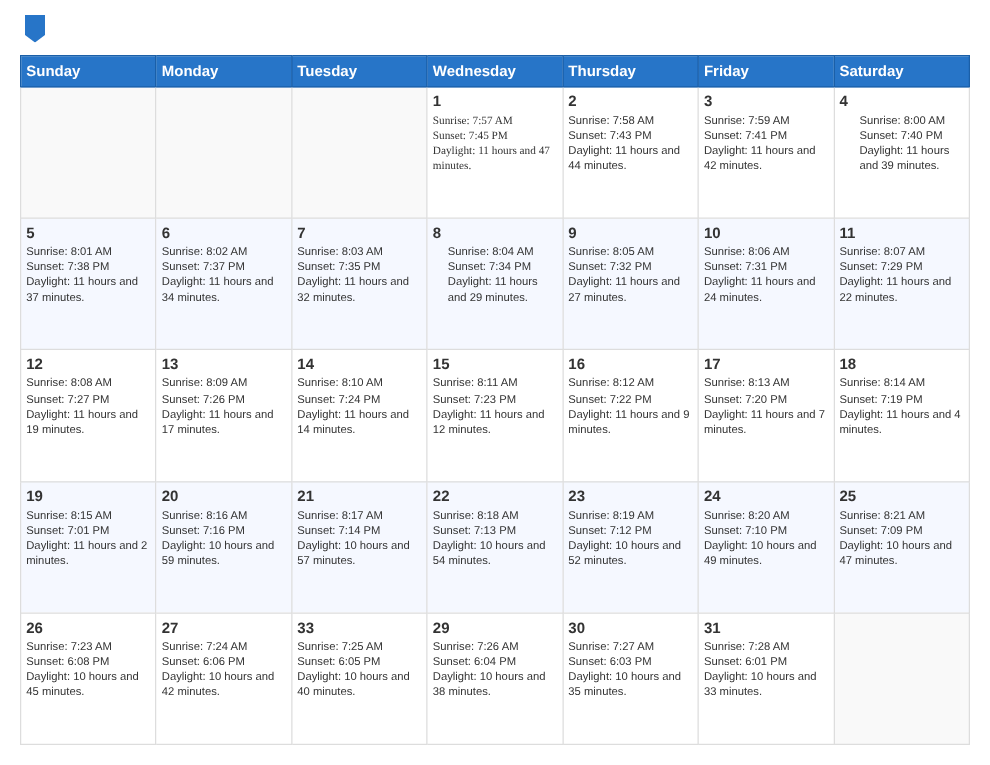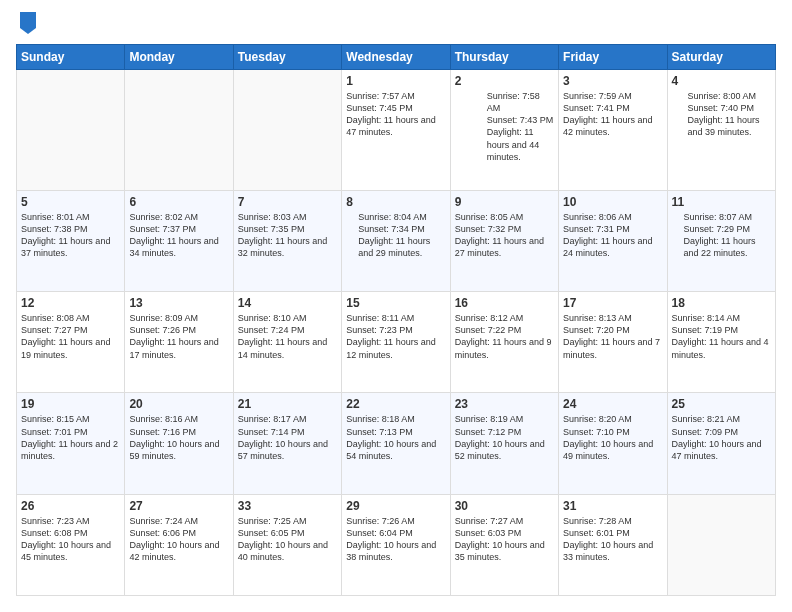--- a/index.html
+++ b/index.html
@@ -137,27 +137,27 @@
           <th>Saturday</th>
         </tr>
     </thead>
     <tbody id="calendar-body">
     <tr>
           <td class="empty-cell"></td>
           <td class="empty-cell"></td>
           <td class="empty-cell"></td>
           <td>
             <span class="day-number">1</span>
-            <div class="day-info" style="white-space: pre-line;">Sunrise: 7:57 AM
+            <div class="day-info" style="white-space: pre-line; font-family: Liberation Serif, serif;">Sunrise: 7:57 AM
 Sunset: 7:45 PM
 Daylight: 11 hours and 47 minutes.</div>
           </td>
           <td>
             <span class="day-number">2</span>
-            <div class="day-info" style="white-space: pre-line; margin-left: 32px;">Sunrise: 7:58 AM
+            <div class="day-info" style="white-space: pre-line;">Sunrise: 7:58 AM
 Sunset: 7:43 PM
 Daylight: 11 hours and 44 minutes.</div>
           </td>
           <td>
             <span class="day-number">3</span>
             <div class="day-info" style="white-space: pre-line;">Sunrise: 7:59 AM
 Sunset: 7:41 PM
 Daylight: 11 hours and 42 minutes.</div>
           </td>
           <td>
@@ -199,21 +199,21 @@
 Daylight: 11 hours and 27 minutes.</div>
           </td>
           <td>
             <span class="day-number">10</span>
             <div class="day-info" style="white-space: pre-line;">Sunrise: 8:06 AM
 Sunset: 7:31 PM
 Daylight: 11 hours and 24 minutes.</div>
           </td>
           <td>
             <span class="day-number">11</span>
-            <div class="day-info" style="white-space: pre-line; margin-left: 12px;">Sunrise: 8:07 AM
+            <div class="day-info" style="white-space: pre-line;">Sunrise: 8:07 AM
 Sunset: 7:29 PM
 Daylight: 11 hours and 22 minutes.</div>
           </td>
         </tr>
         <tr>
           <td>
             <span class="day-number">12</span>
             <div class="day-info" style="white-space: pre-line;">Sunrise: 8:08 AM
 Sunset: 7:27 PM
 Daylight: 11 hours and 19 minutes.</div>

